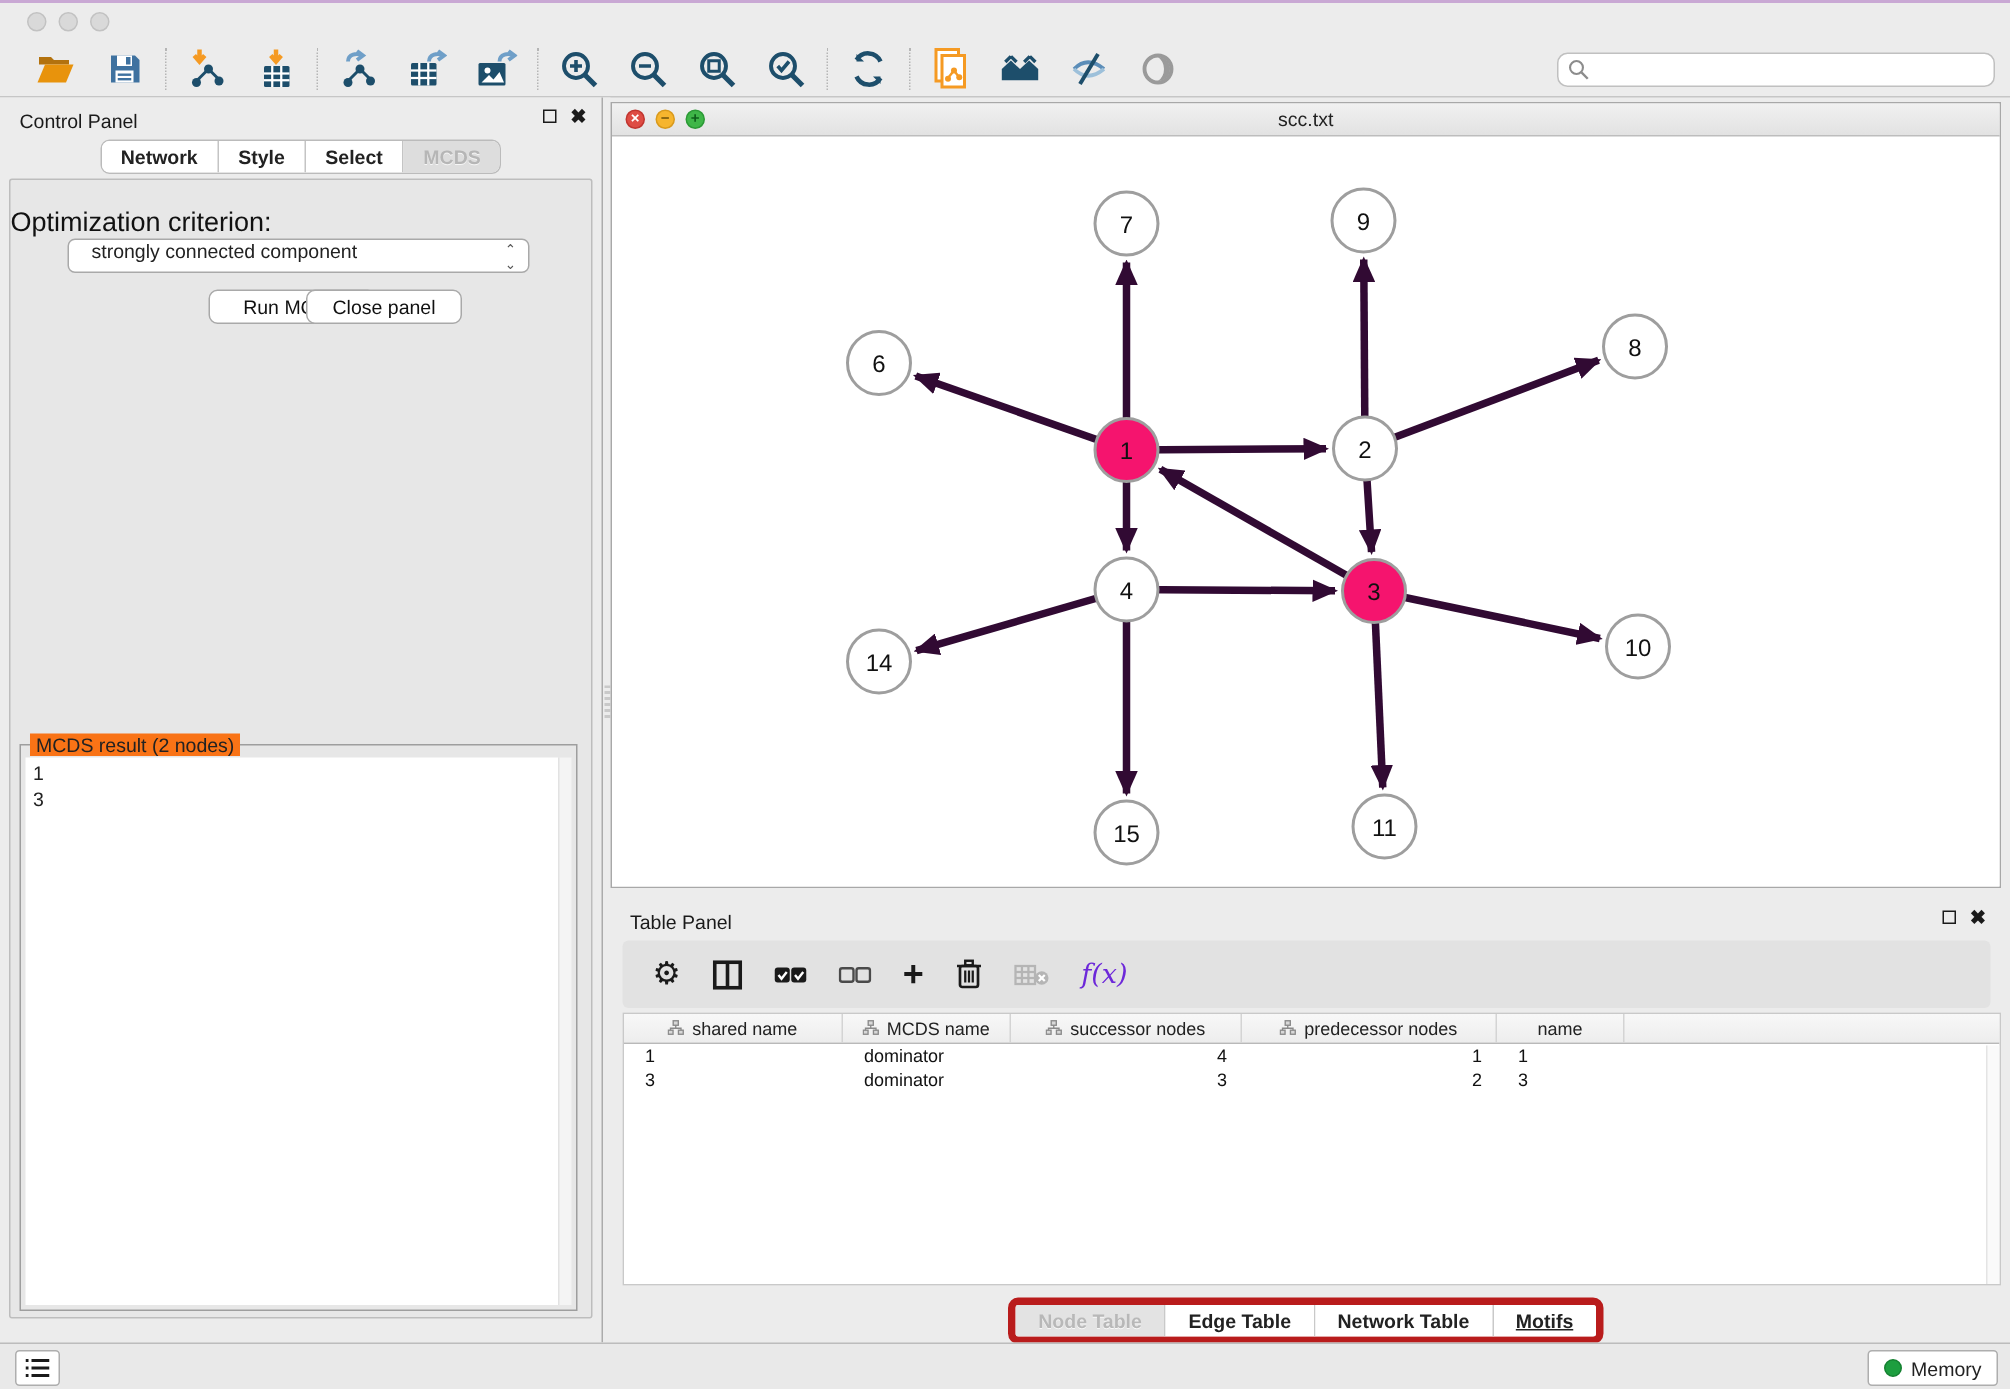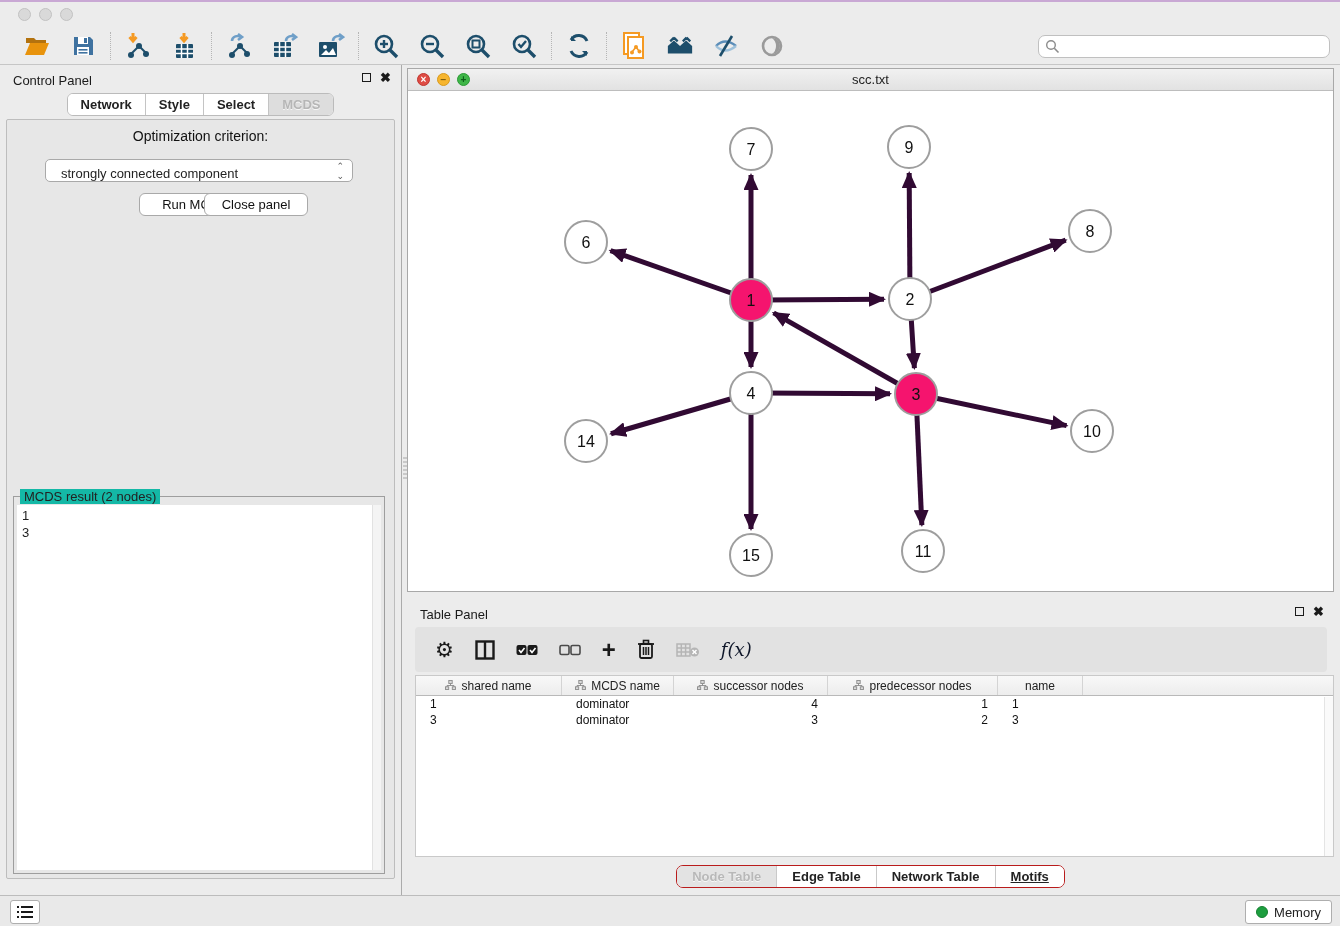--- a/index.html
+++ b/index.html
@@ -31,33 +31,33 @@
   .panel-icons { position:absolute; right:10px; top:8px; display:flex; gap:9px; align-items:center; }
   .icon-float { width:9px; height:9px; border:1.6px solid #1a1a1a; display:inline-block; }
   .icon-close { font-size:13px; font-weight:bold; color:#1a1a1a; line-height:9px; }
   .ctab-row { display:flex; justify-content:center; position:relative; z-index:2; }
   .ctabs { display:flex; border:1px solid #bbb; border-radius:6px; overflow:hidden; background:#fff; }
   .ctab { padding:3px 13px; font-size:13px; font-weight:bold; background:#fff; border-right:1px solid #c4c4c4; cursor:default; }
   .ctab:last-child { border-right:none; }
   .ctab.disabled { background:#ddd; color:#b6b6b6; text-shadow:0 1px 0 #f6f6f6; }
   .cp-content { position:absolute; left:6px; top:54px; width:389px; height:760px;
                 background:#e7e7e7; border:1px solid #bdbdbd; border-radius:2px; }
-  .opt-label { text-align:center; margin-top:8px; font-size:14px; color:#111; }
+  .opt-label { margin-top:18px; font-size:18px; color:#111; }
   .dropdown { position:absolute; left:38px; top:39px; width:308px; height:23px; background:#fff;
-              border:1px solid #a9a9a9; border-radius:5px; font-size:13px; display:flex; align-items:flex-end;
+              border:1px solid #a9a9a9; border-radius:5px; font-size:13px; display:flex; align-items:flex-start;
               padding-left:15px; }
   .dd-stepper { position:absolute; right:8px; top:1px; font-size:9px; color:#555; line-height:10px; text-align:center; }
   .btn-row { position:absolute; top:73px; left:0; width:100%; }
   .btn { position:absolute; height:23px; background:#fff; border:1px solid #a9a9a9; border-radius:6px;
          font-size:13px; font-family:inherit; color:#111; }
   .btn-run { left:88px; width:112px;margin-left:44px; }
   .btn-close { left:197px; width:104px; }
   .mcds-fieldset { position:absolute; left:6px; top:376px; width:372px; height:378px;
                    border:1px solid #9e9e9e; background:#e7e7e7; }
-  .mcds-legend { position:absolute; top:-8px; left:6px; background:#14b8a6; padding:0 4px; font-size:13px; }
+  .mcds-legend { position:absolute; top:-8px; left:6px; background:#f97316; padding:0 4px; font-size:13px; }
   .mcds-text { position:absolute; left:3px; top:8px; right:12px; bottom:3px; background:#fff;
                font-size:13px; line-height:17px; padding:2px 5px; white-space:pre-wrap; }
   .mcds-scroll { position:absolute; right:3px; top:8px; width:9px; bottom:3px; background:#f4f4f4; border-left:1px solid #e2e2e2; }
   
   .v-divider { position:absolute; left:401px; top:63px; width:6px; height:830px; background:#ececec; border-left:1px solid #ababab; }
   .v-grip { position:absolute; left:1px; top:392px; width:4px; height:22px; background:repeating-linear-gradient(#c9c9c9 0 2px,#ececec 2px 4px); }
   
   .net-window { position:absolute; left:407px; top:66px; width:927px; height:524px; background:#fff;
                 border:1px solid #a8a8a8; }
   .net-titlebar { height:22px; background:linear-gradient(#f1f1f1,#e2e2e2); border-bottom:1px solid #bdbdbd; position:relative; }
@@ -69,33 +69,33 @@
   .net-title { position:absolute; width:100%; text-align:center; top:3px; font-size:13px; color:#222; }
   .net-canvas { width:925px; height:500px; background:#fff; }
   .net-canvas text { font-size:16px; fill:#111; }
   
   .table-panel { position:absolute; left:407px; top:597px; width:927px; height:296px; background:#ececec; }
   .tp-toolbar { position:absolute; left:8px; top:28px; width:912px; height:45px; background:#e2e2e2;
                 border-radius:4px; display:flex; align-items:center; gap:21px; padding-left:20px; }
   .tp-icon { display:flex; align-items:center; justify-content:center; color:#1a1a1a; }
   .tp-icon.disabled { color:#b5b5b5; }
   .gear-glyph { font-size:21px; line-height:21px; }
-  .fx-glyph { font-family:"DejaVu Serif", serif; font-style:italic; font-size:18px; color:#0f172a;text-align:center; }
+  .fx-glyph { font-family:"DejaVu Serif", serif; font-style:italic; font-size:18px; color:#6d28d9;text-align:center; }
   .plus-glyph { font-size:24px; font-weight:bold; line-height:20px; }
   .table-area { position:absolute; left:8px; top:76px; width:919px; height:182px; background:#fff;
                 border:1px solid #c9c9c9; overflow:hidden; }
   .thead { display:flex; height:20px; background:linear-gradient(#f8f8f8,#ededed); border-bottom:1px solid #b9b9b9; }
   .th { display:flex; align-items:center; justify-content:center; gap:5px; font-size:12px; color:#222;
         border-right:1px solid #d4d4d4; flex:none; }
   .tr { display:flex; height:16px; }
   .td { font-size:12px; flex:none; padding:1px 10px 0 14px; color:#111; white-space:nowrap; overflow:hidden; }
   .td.right { text-align:right; padding:1px 10px 0 4px; }
   .tbl-scroll { position:absolute; right:0; top:21px; bottom:0; width:9px; background:#fafafa; border-left:1px solid #e4e4e4; }
   .ttab-row { position:absolute; left:0; top:266px; width:100%; display:flex; justify-content:center; }
-  .ttabs { display:flex; border:1px solid #b91c1c; border-radius:7px; overflow:hidden; background:#fff; }
+  .ttabs { display:flex; border:5px solid #b91c1c; border-radius:7px; overflow:hidden; background:#fff; }
   .ttab { padding:3px 15px; font-size:13px; font-weight:bold; background:#fff; border-right:1px solid #c9c9c9; cursor:default; }
   .ttab:last-child { border-right:none;text-decoration:underline; }
   .ttab.disabled { background:#e3e3e3; color:#b8b8b8; text-shadow:0 1px 0 #f8f8f8; }
   
   .statusbar { position:absolute; left:0; top:893px; width:100%; height:33px; background:#e9e9e9;
                border-top:1px solid #bcbcbc; }
   .list-btn { position:absolute; left:10px; top:4px; width:30px; height:24px; background:#fff;
               border:1px solid #aeaeae; border-radius:3px; display:flex; align-items:center; justify-content:center; }
   .memory-btn { position:absolute; right:8px; top:4px; height:24px; background:#fff; border:1px solid #aeaeae;
                 border-radius:3px; display:flex; align-items:center; gap:6px; padding:0 10px; font-size:13px; }

